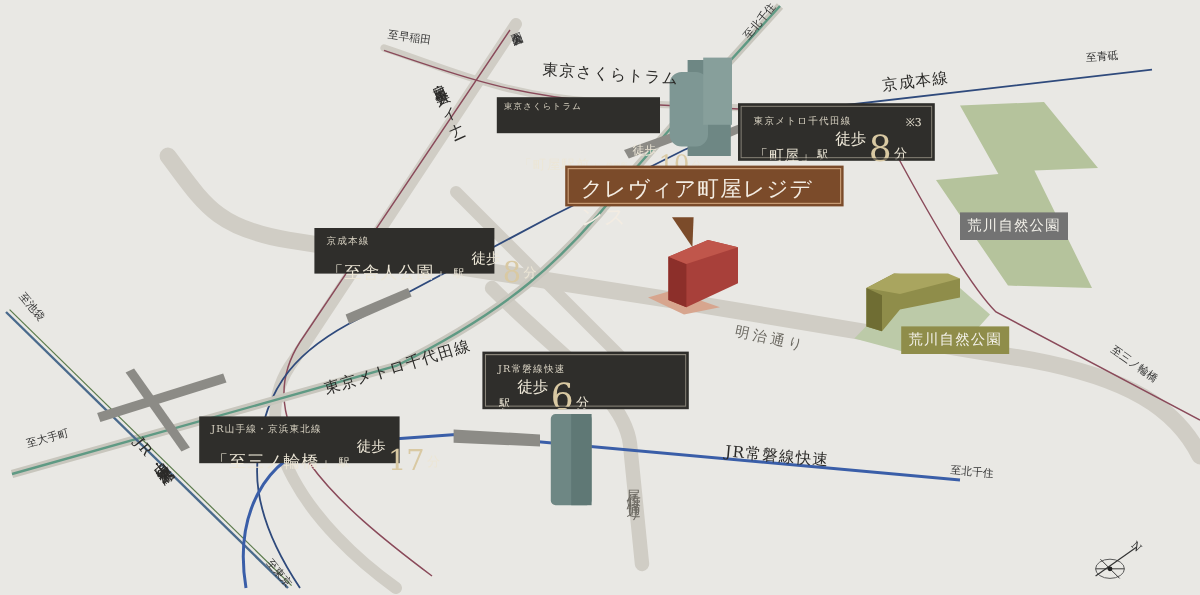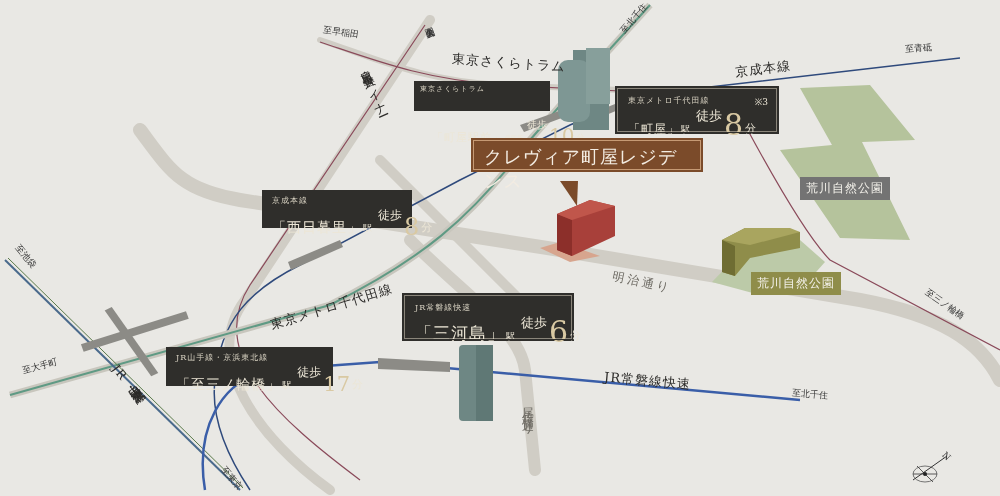--- a/index.html
+++ b/index.html
@@ -144,46 +144,45 @@
       <span class="sb-walk">徒歩</span>
       <span class="sb-min">8</span>
       <span class="sb-unit">分</span>
     </div>
     <span class="sb-note">※3</span>
   </div>
 
   <div class="station-box plain" style="left:262px;top:190px;width:150px;height:38px;padding:5px 10px;">
     <span class="sb-line">京成本線</span>
     <div class="sb-main">
-      <span class="sb-name" style="font-size:14px;">「西日暮里」</span>
+      <span class="sb-name" style="font-size:14px;">「至舎人公園」</span>
       <span class="sb-suffix">駅</span>
       <span class="sb-walk" style="font-size:12px;">徒歩</span>
       <span class="sb-min" style="font-size:24px;line-height:20px;">8</span>
       <span class="sb-unit">分</span>
     </div>
   </div>
 
   <div class="station-box" style="left:404px;top:295px;width:168px;height:44px;padding:6px 10px;">
     <span class="sb-line">JR常磐線快速</span>
     <div class="sb-main">
-      <span class="sb-name" style="font-size:17px;">「三河島」</span>
       <span class="sb-suffix">駅</span>
       <span class="sb-walk">徒歩</span>
       <span class="sb-min">6</span>
       <span class="sb-unit">分</span>
     </div>
   </div>
 
   <div class="station-box plain" style="left:166px;top:347px;width:167px;height:39px;padding:5px 10px;">
     <span class="sb-line">JR山手線・京浜東北線</span>
     <div class="sb-main">
       <span class="sb-name" style="font-size:14px;">「至三ノ輪橋」</span>
       <span class="sb-suffix">駅</span>
       <span class="sb-walk" style="font-size:12px;">徒歩</span>
-      <span class="sb-min" style="font-size:21px;line-height:20px;">17</span>
+      <span class="sb-min" style="font-size:24px;line-height:20px;">17</span>
       <span class="sb-unit">分</span>
     </div>
   </div>
 
   <div class="prop-box" style="left:473px;top:140px;width:228px;height:30px;padding:4px 10px;">
     <span>クレヴィア町屋レジデンス</span>
   </div>
   <svg class="base" width="1000" height="496" style="pointer-events:none;">
     <polygon points="560,181 578,181 577,206" fill="#7b4b2a"></polygon>
   </svg>

